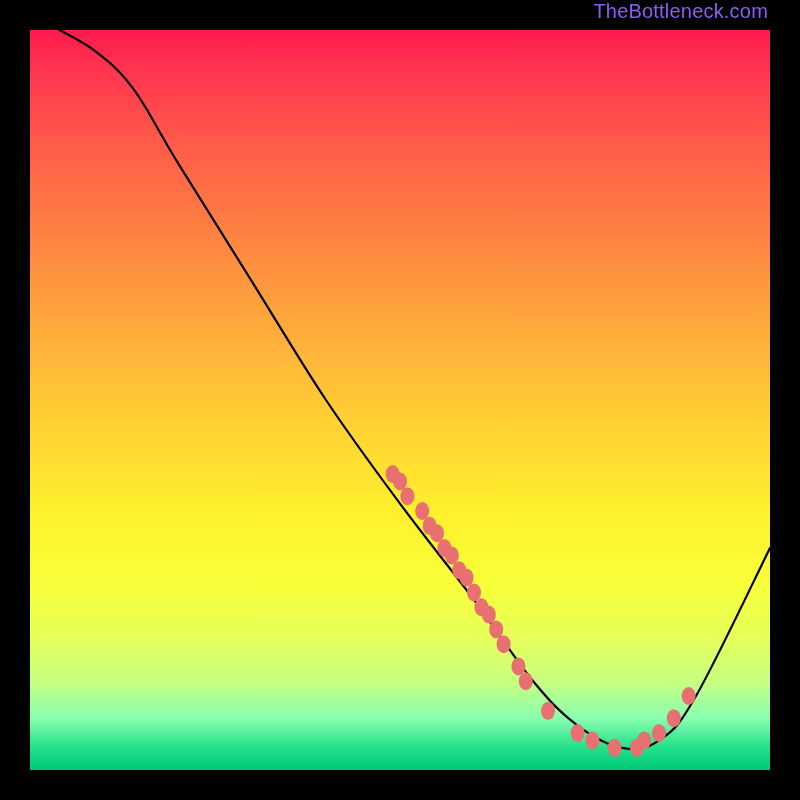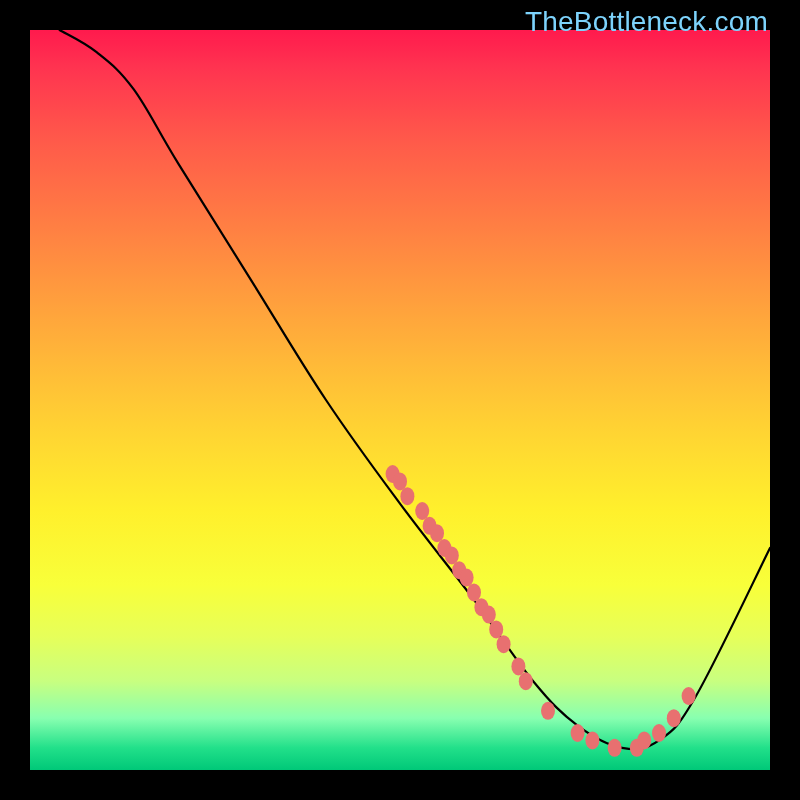--- a/index.html
+++ b/index.html
@@ -29,24 +29,24 @@
       #f8ff3a 75%,
       #e6ff5a 82%,
       #c8ff80 88%,
       #88ffb0 93%,
       #22e08a 97%,
       #00c878 100%
     );
   }
   .watermark {
     position: absolute;
-    top: 6px;
+    top: 0;
     right: 32px;
-    color: #7dd3fc;
-    font-size: 28px;
+    color: #8b5cf6;
+    font-size: 20px;
     font-weight: 500;
     letter-spacing: 0.2px;
     z-index: 10;
   }
   svg.curve {
     position: absolute;
     left: 0;
     top: 0;
     width: 740px;
     height: 740px;

